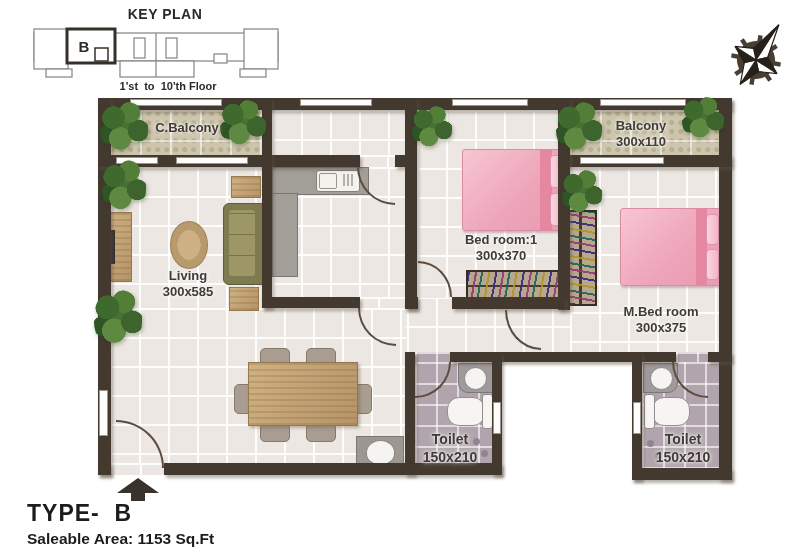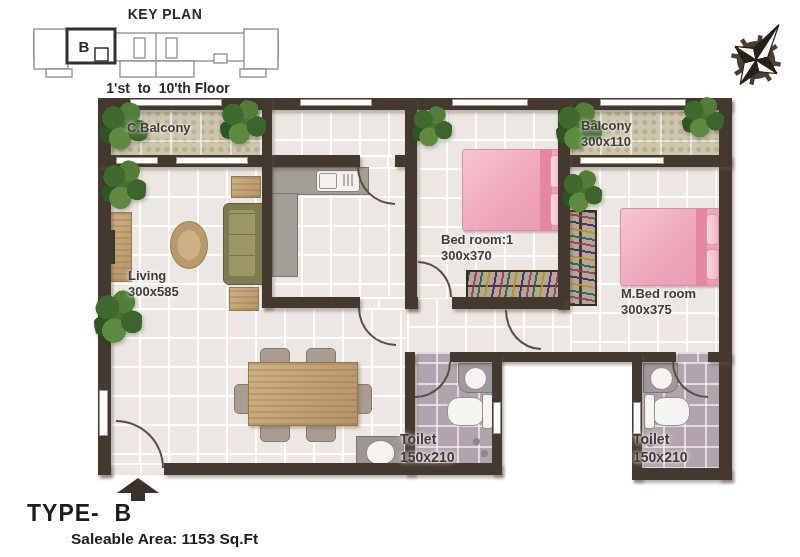--- a/index.html
+++ b/index.html
@@ -23,21 +23,21 @@
     background-size:21px 21px;}
   
   .wall{position:absolute;background:#43392f;box-shadow:2px 3px 3px rgba(96,84,72,.45);}
   .win{position:absolute;background:#fdfdfd;border:1px solid #9a948c;box-sizing:border-box;}
   
   .arc{position:absolute;box-sizing:border-box;}
   .arc-tr{border-top:2.5px solid #5a4c3f;border-right:2.5px solid #5a4c3f;border-top-right-radius:100%;}
   .arc-bl{border-bottom:2.5px solid #5a4c3f;border-left:2.5px solid #5a4c3f;border-bottom-left-radius:100%;}
   .arc-br{border-bottom:2.5px solid #5a4c3f;border-right:2.5px solid #5a4c3f;border-bottom-right-radius:100%;}
   
-  .rlabel{position:absolute;color:#403b36;font-weight:bold;font-size:13px;
+  .rlabel{position:absolute;text-align:center;color:#403b36;font-weight:bold;font-size:13px;
           line-height:1.25;text-shadow:0 0 3px rgba(255,255,255,.95),0 0 6px rgba(255,255,255,.8);white-space:nowrap;}
   .rlabel.small{font-size:14px;}
   
   .wood{background:linear-gradient(120deg,#cfb183,#b69467);border:1px solid #94794f;
         background-image:repeating-linear-gradient(0deg,rgba(120,90,50,.22) 0 2px,transparent 2px 6px),
                          linear-gradient(120deg,#cfb183,#b69467);}
   .chair{position:absolute;background:#a89d90;border:1px solid #857a6d;border-radius:5px;}
   .plant{position:absolute;border-radius:45%;filter:drop-shadow(1px 2px 2px rgba(40,60,30,.35));
     background:
       radial-gradient(circle at 28% 30%, #3f6a2e 0 22%, transparent 23%),
@@ -85,21 +85,21 @@
       <line x1="126" y1="9" x2="126" y2="53"></line>
       <rect x="104" y="14" width="11" height="20"></rect>
       <rect x="136" y="14" width="11" height="20"></rect>
       <rect x="56" y="30" width="13" height="9"></rect>
       <rect x="184" y="30" width="13" height="9"></rect>
     </g>
     <rect x="37" y="5" width="48" height="34" fill="#ffffff" stroke="#35302a" stroke-width="3"></rect>
     <rect x="65" y="24" width="13" height="13" fill="#ffffff" stroke="#35302a" stroke-width="1.5"></rect>
     <text x="54" y="28" font-size="15" font-weight="bold" fill="#2b2b2b" text-anchor="middle" font-family="Liberation Sans, sans-serif">B</text>
   </svg>
-  <div class="keyplan-note" style="left:88px;top:80px;width:160px;font-size:14px;">1'st  to  10'th Floor</div>
+  <div class="keyplan-note" style="left:88px;top:80px;width:160px;font-size:11px;">1'st  to  10'th Floor</div>
 
   <svg class="abs" style="left:716px;top:14px;" width="80" height="92" viewBox="-20 -23 40 46">
     <g transform="rotate(33)">
       <g stroke="#4a3e33" stroke-width="2.2">
         <line x1="0" y1="-9" x2="0" y2="-12.5" transform="rotate(22.5)"></line>
         <line x1="0" y1="-9" x2="0" y2="-12.5" transform="rotate(67.5)"></line>
         <line x1="0" y1="-9" x2="0" y2="-12.5" transform="rotate(112.5)"></line>
         <line x1="0" y1="-9" x2="0" y2="-12.5" transform="rotate(157.5)"></line>
         <line x1="0" y1="-9" x2="0" y2="-12.5" transform="rotate(202.5)"></line>
         <line x1="0" y1="-9" x2="0" y2="-12.5" transform="rotate(247.5)"></line>
@@ -261,29 +261,29 @@
   <div class="rlabel" style="left:128px;top:268px;width:120px;">
     <div>Living</div>
     <div>300x585</div>
   </div>
   <div class="rlabel" style="left:275px;top:225px;width:120px;">
   </div>
   <div class="rlabel" style="left:441px;top:232px;width:120px;">
     <div>Bed room:1</div>
     <div>300x370</div>
   </div>
-  <div class="rlabel" style="left:601px;top:286px;width:120px;margin-left:20px;">
+  <div class="rlabel" style="left:601px;top:304px;width:120px;">
     <div>M.Bed room</div>
     <div>300x375</div>
   </div>
   <div class="rlabel small" style="left:400px;top:431px;width:100px;">
     <div>Toilet</div>
     <div>150x210</div>
   </div>
   <div class="rlabel small" style="left:633px;top:431px;width:100px;">
     <div>Toilet</div>
     <div>150x210</div>
   </div>
 
   <div class="title" style="left:27px;top:500px;font-size:23px;letter-spacing:1px;white-space:pre;">TYPE-  B</div>
-  <div class="title" style="left:27px;top:530px;font-size:15.5px;margin-left:44px;">Saleable Area: 1153 Sq.Ft</div>
+  <div class="title" style="left:27px;top:530px;font-size:15.5px;">Saleable Area: 1153 Sq.Ft</div>
 
 </div>
 
 </body></html>

